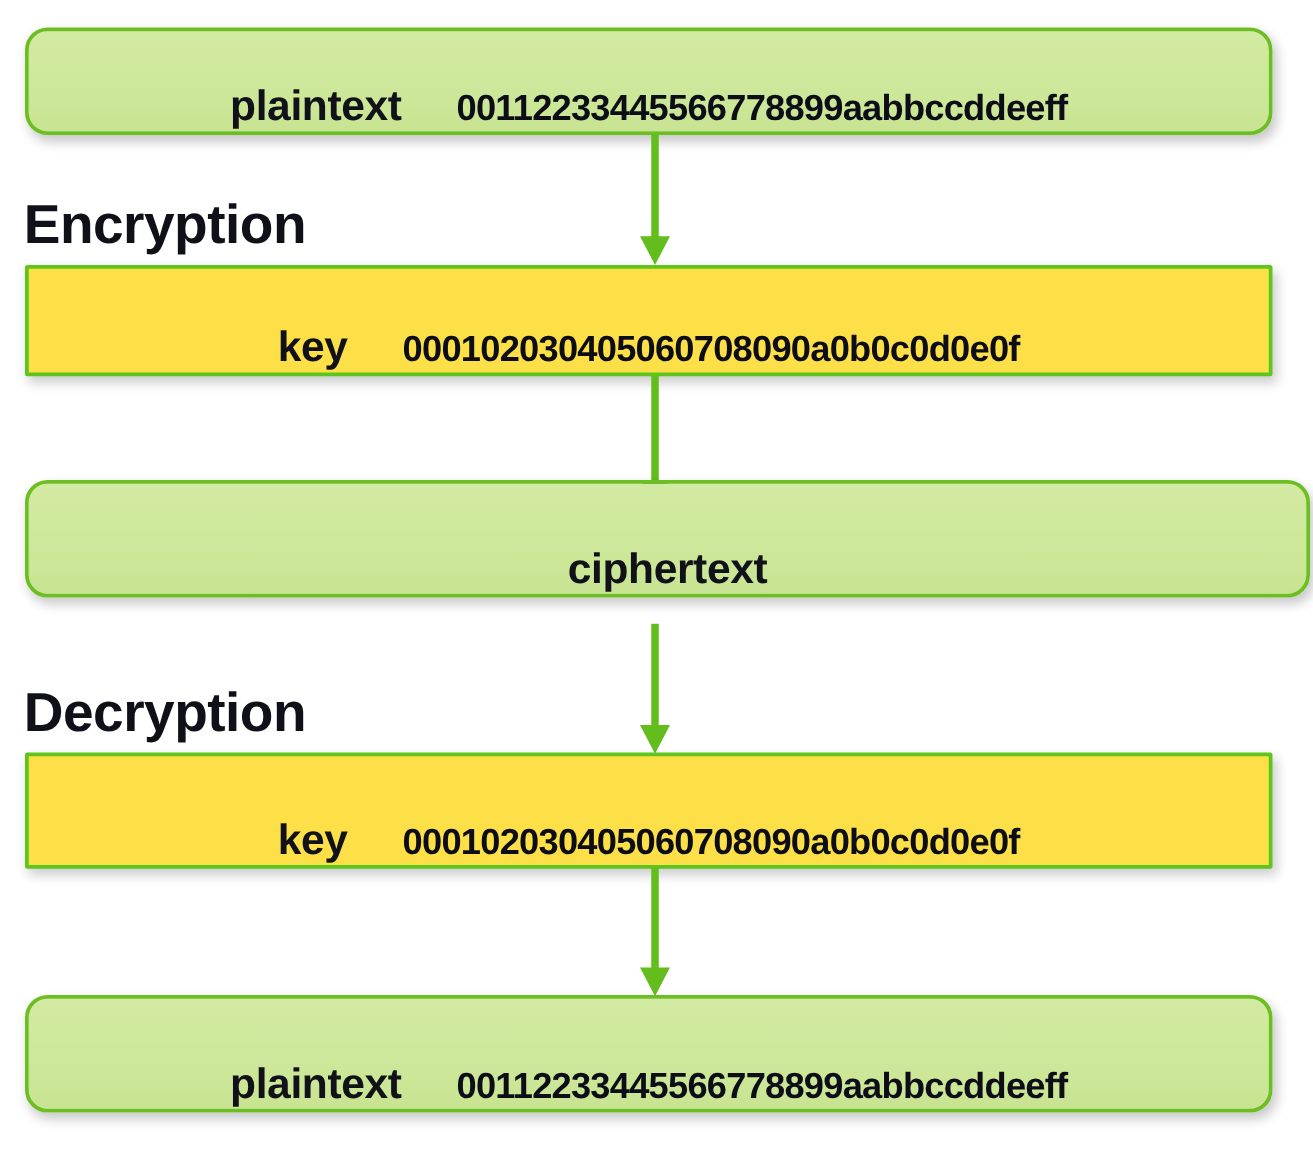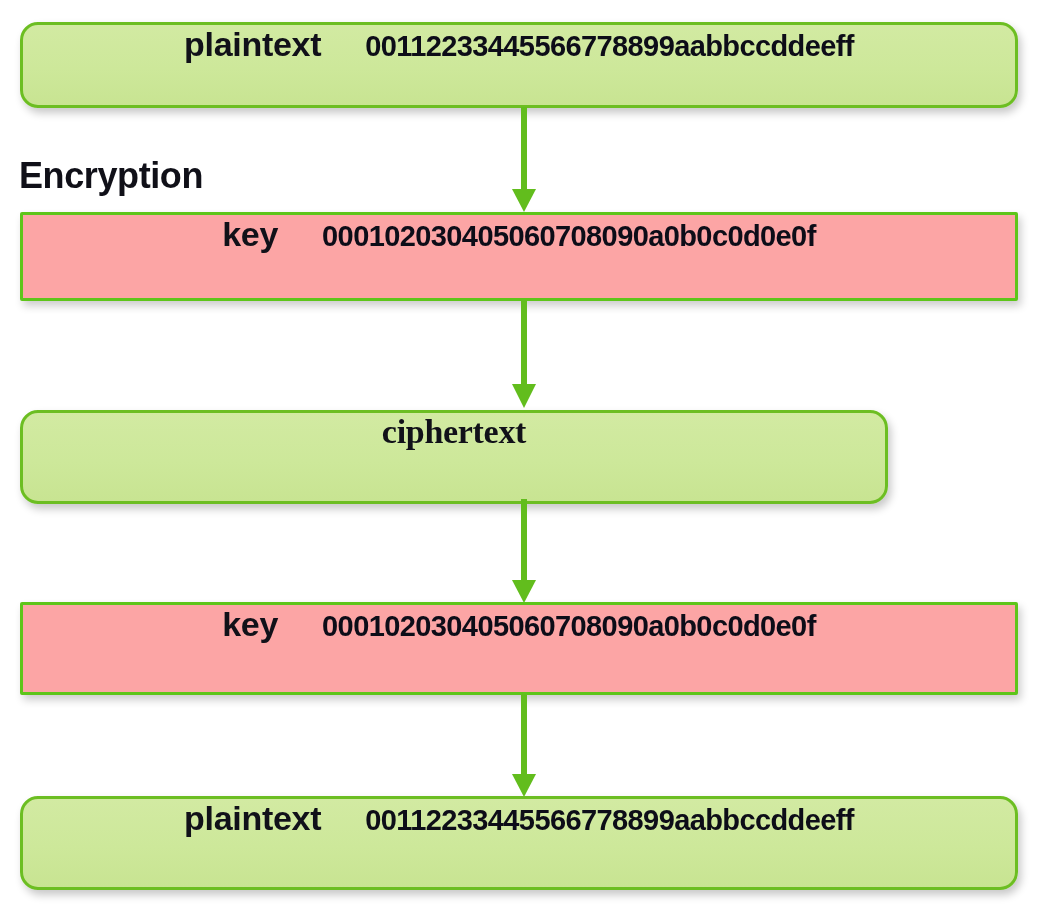--- a/index.html
+++ b/index.html
@@ -18,33 +18,33 @@
   #diagram {
     position: absolute;
     inset: 0;
   }
 
   
   .box {
     position: absolute;
     box-sizing: border-box;
     display: flex;
-    align-items: flex-start;
+    align-items: flex-end;
     justify-content: center;
   }
 
   .box-green {
     background: linear-gradient(180deg, #d2eaa2 0%, #cde89a 55%, #c8e492 100%);
     border: 3px solid #6cbe22;
     border-radius: 18px;
     box-shadow: 3px 5px 9px rgba(0,0,0,0.22);
   }
 
   .box-white {
-    background: #fca5a5;
+    background: #fde047;
     border: 3px solid #5ec51a;
     border-radius: 2px;
     box-shadow: 3px 5px 9px rgba(0,0,0,0.20);
   }
 
   .box-inner {
     display: flex;
     align-items: baseline;
     white-space: nowrap;
   }
@@ -62,21 +62,21 @@
     font-size: 29px;
     letter-spacing: -0.6px;
     margin-left: 44px;
   }
 
   
   .caption {
     position: absolute;
     color: #101018;
     font-weight: bold;
-    font-size: 36px;
+    font-size: 44px;
     letter-spacing: -0.4px;
     white-space: nowrap;
   }
 
   
   .arrow {
     position: absolute;
   }
   .arrow svg {
     display: block;
@@ -111,40 +111,41 @@
 
   <div class="caption" style="left:19px; top:155px;">Encryption</div>
 
   <div class="arrow" style="left:509px; top:300px; width:30px; height:110px;">
     <svg width="30" height="110" viewBox="0 0 30 110">
       <line x1="15" y1="0" x2="15" y2="88" stroke="#62bd1d" stroke-width="6"></line>
       <polygon points="3,84 27,84 15,108" fill="#62bd1d"></polygon>
     </svg>
   </div>
 
-  <div class="box box-green" style="left:20px; top:410px; width:868px; height:94px;font-family:Liberation Serif, serif;">
+  <div class="box box-green" style="left:20px; top:384px; width:1028px; height:94px;">
     <div class="box-inner">
       <span class="row-label">ciphertext</span>
     </div>
   </div>
 
   <div class="arrow" style="left:509px; top:499px; width:30px; height:105px;">
     <svg width="30" height="105" viewBox="0 0 30 105">
       <line x1="15" y1="0" x2="15" y2="85" stroke="#62bd1d" stroke-width="6"></line>
       <polygon points="3,81 27,81 15,104" fill="#62bd1d"></polygon>
     </svg>
   </div>
 
   <div class="box box-white" style="left:20px; top:602px; width:998px; height:93px;">
     <div class="box-inner">
       <span class="row-label">key</span>
       <span class="row-value">000102030405060708090a0b0c0d0e0f</span>
     </div>
   </div>
 
+  <div class="caption" style="left:19px; top:546px;">Decryption</div>
 
   <div class="arrow" style="left:509px; top:694px; width:30px; height:104px;">
     <svg width="30" height="104" viewBox="0 0 30 104">
       <line x1="15" y1="0" x2="15" y2="84" stroke="#62bd1d" stroke-width="6"></line>
       <polygon points="3,80 27,80 15,103" fill="#62bd1d"></polygon>
     </svg>
   </div>
 
   <div class="box box-green" style="left:20px; top:796px; width:998px; height:94px;">
     <div class="box-inner">

